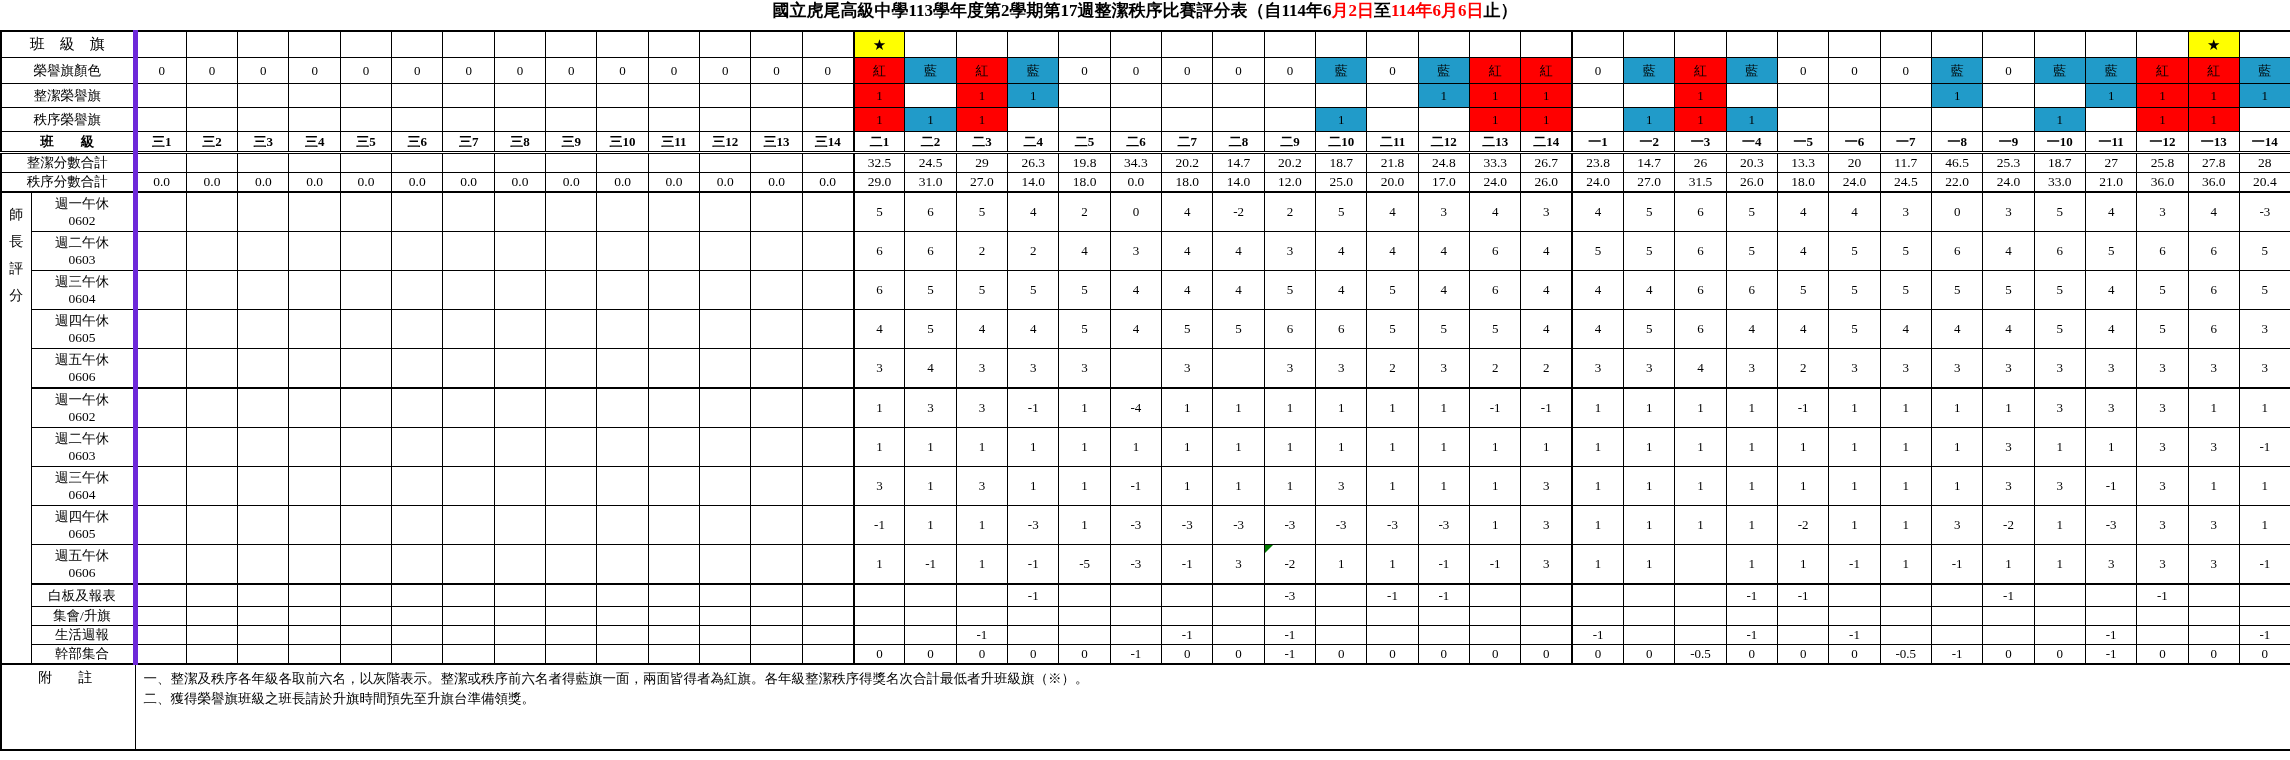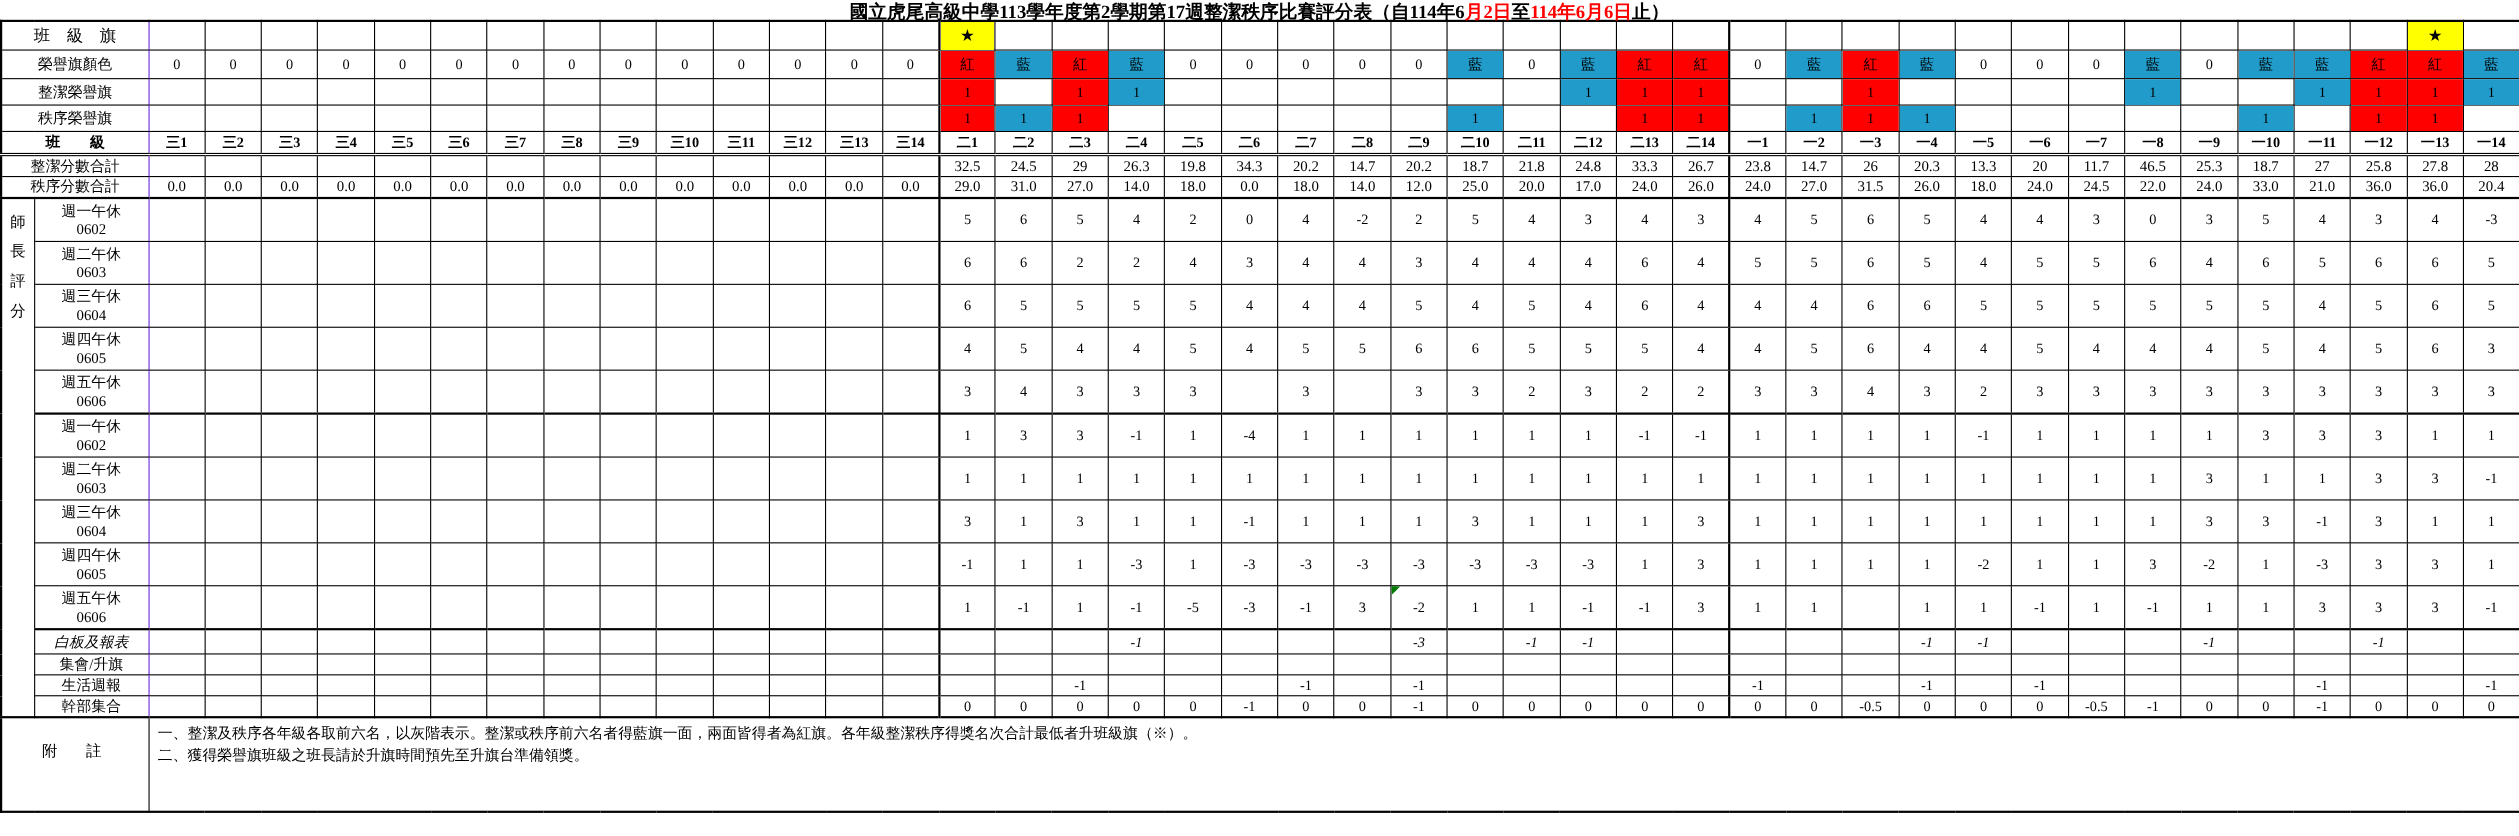--- a/index.html
+++ b/index.html
@@ -1,39 +1,39 @@
 <!DOCTYPE html>
 <html><head>
 <meta charset="utf-8">
 <style>
   html,body{margin:0;padding:0;background:#fff;color:#000;
     font-family:"Liberation Serif","DejaVu Serif",serif;}
   #page{width:2290px;}
-  #title-bar{height:18px;line-height:21px;text-align:center;font-size:17px;
+  #title-bar{height:30px;line-height:21px;text-align:center;font-size:17px;
     font-weight:bold;white-space:nowrap;}
   .t-red{color:#ff0000;}
   table{border-collapse:collapse;table-layout:fixed;width:2290px;
     border:2px solid #000;}
   td{border:1px solid #000;text-align:center;vertical-align:middle;
     font-size:13px;padding:0;overflow:hidden;white-space:nowrap;position:relative;}
-  td.lbl{border-right:1px solid #6d28d9;font-size:13.5px;}
+  td.lbl{border-right:5px solid #6d28d9;font-size:13.5px;}
   td.side{vertical-align:top;padding-top:8px;line-height:27px;font-size:14px;}
   td.sec-end{border-right:2px solid #000;}
   tr.k-classflag td{height:25px;font-size:15px;}
   tr.k-flagcolor td{height:25px;}
   tr.k-cleanflag td,tr.k-orderflag td{height:23px;}
   tr.k-classrow td{height:19px;font-weight:bold;border-bottom:3px double #000;margin-left:44px;}
   tr.k-cleantotal td,tr.k-ordertotal td{height:18px;font-size:13.5px;}
   tr.k-ordertotal td{border-bottom:2px solid #000;}
   tr.ev td{height:38px;}
-  tr.ev.med td{height:21px;font-style:italic;}
+  tr.ev.med td{height:21px;}
   tr.ev.short td{height:17px;}
   tr.grp td{border-bottom:2px solid #000;}
   tr.k-notes td{border-top:2px solid #000;}
-  td.note-label{font-size:14px;letter-spacing:6px;vertical-align:top;padding-top:21px;}
+  td.note-label{font-size:14px;letter-spacing:6px;vertical-align:top;padding-top:4px;}
   td.note-body{text-align:left;vertical-align:top;padding:4px 0 0 8px;
     font-size:13.5px;line-height:20px;white-space:normal;}
   .bg-r{background:#ff0000;}
   .bg-b{background:#219bc9;}
   .bg-y{background:#ffff00;}
   .two-line div{line-height:17px;}
   td.has-comment::before{content:"";position:absolute;top:0;left:0;width:0;height:0;
     border:4px solid transparent;border-top-color:#007a00;border-left-color:#007a00;}
   .notes-bottom-space{height:45px;}
 </style>

